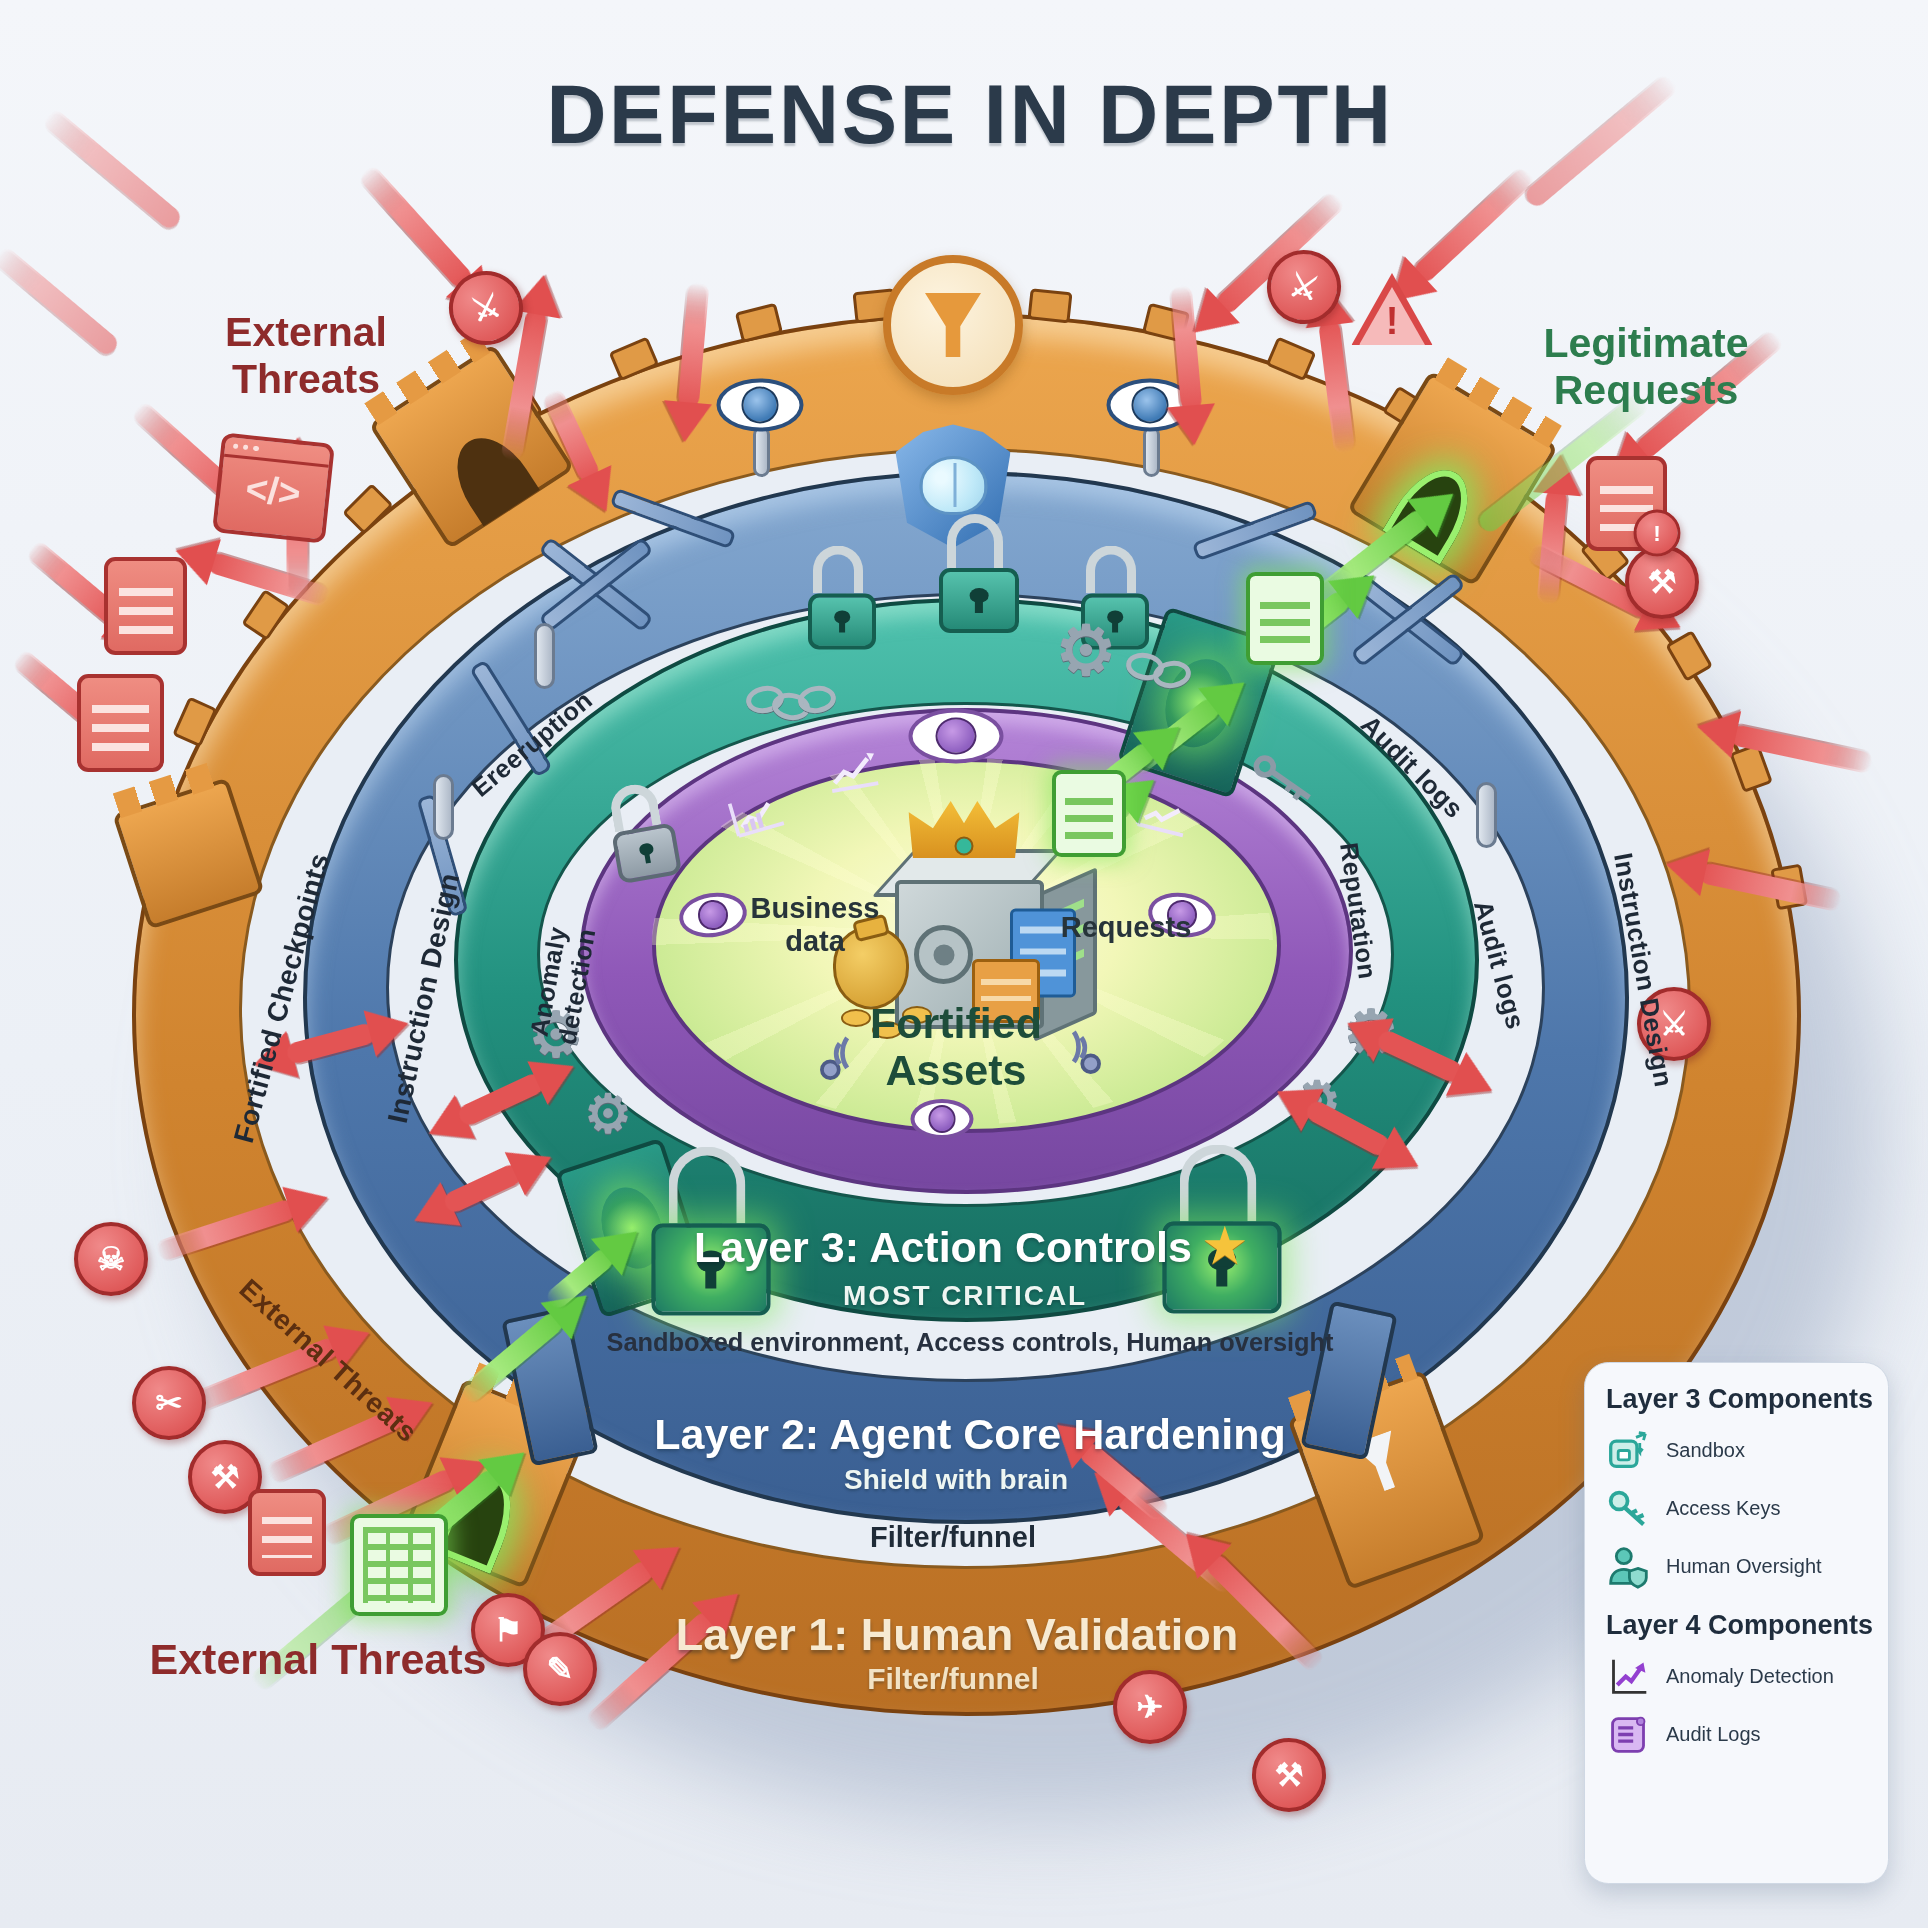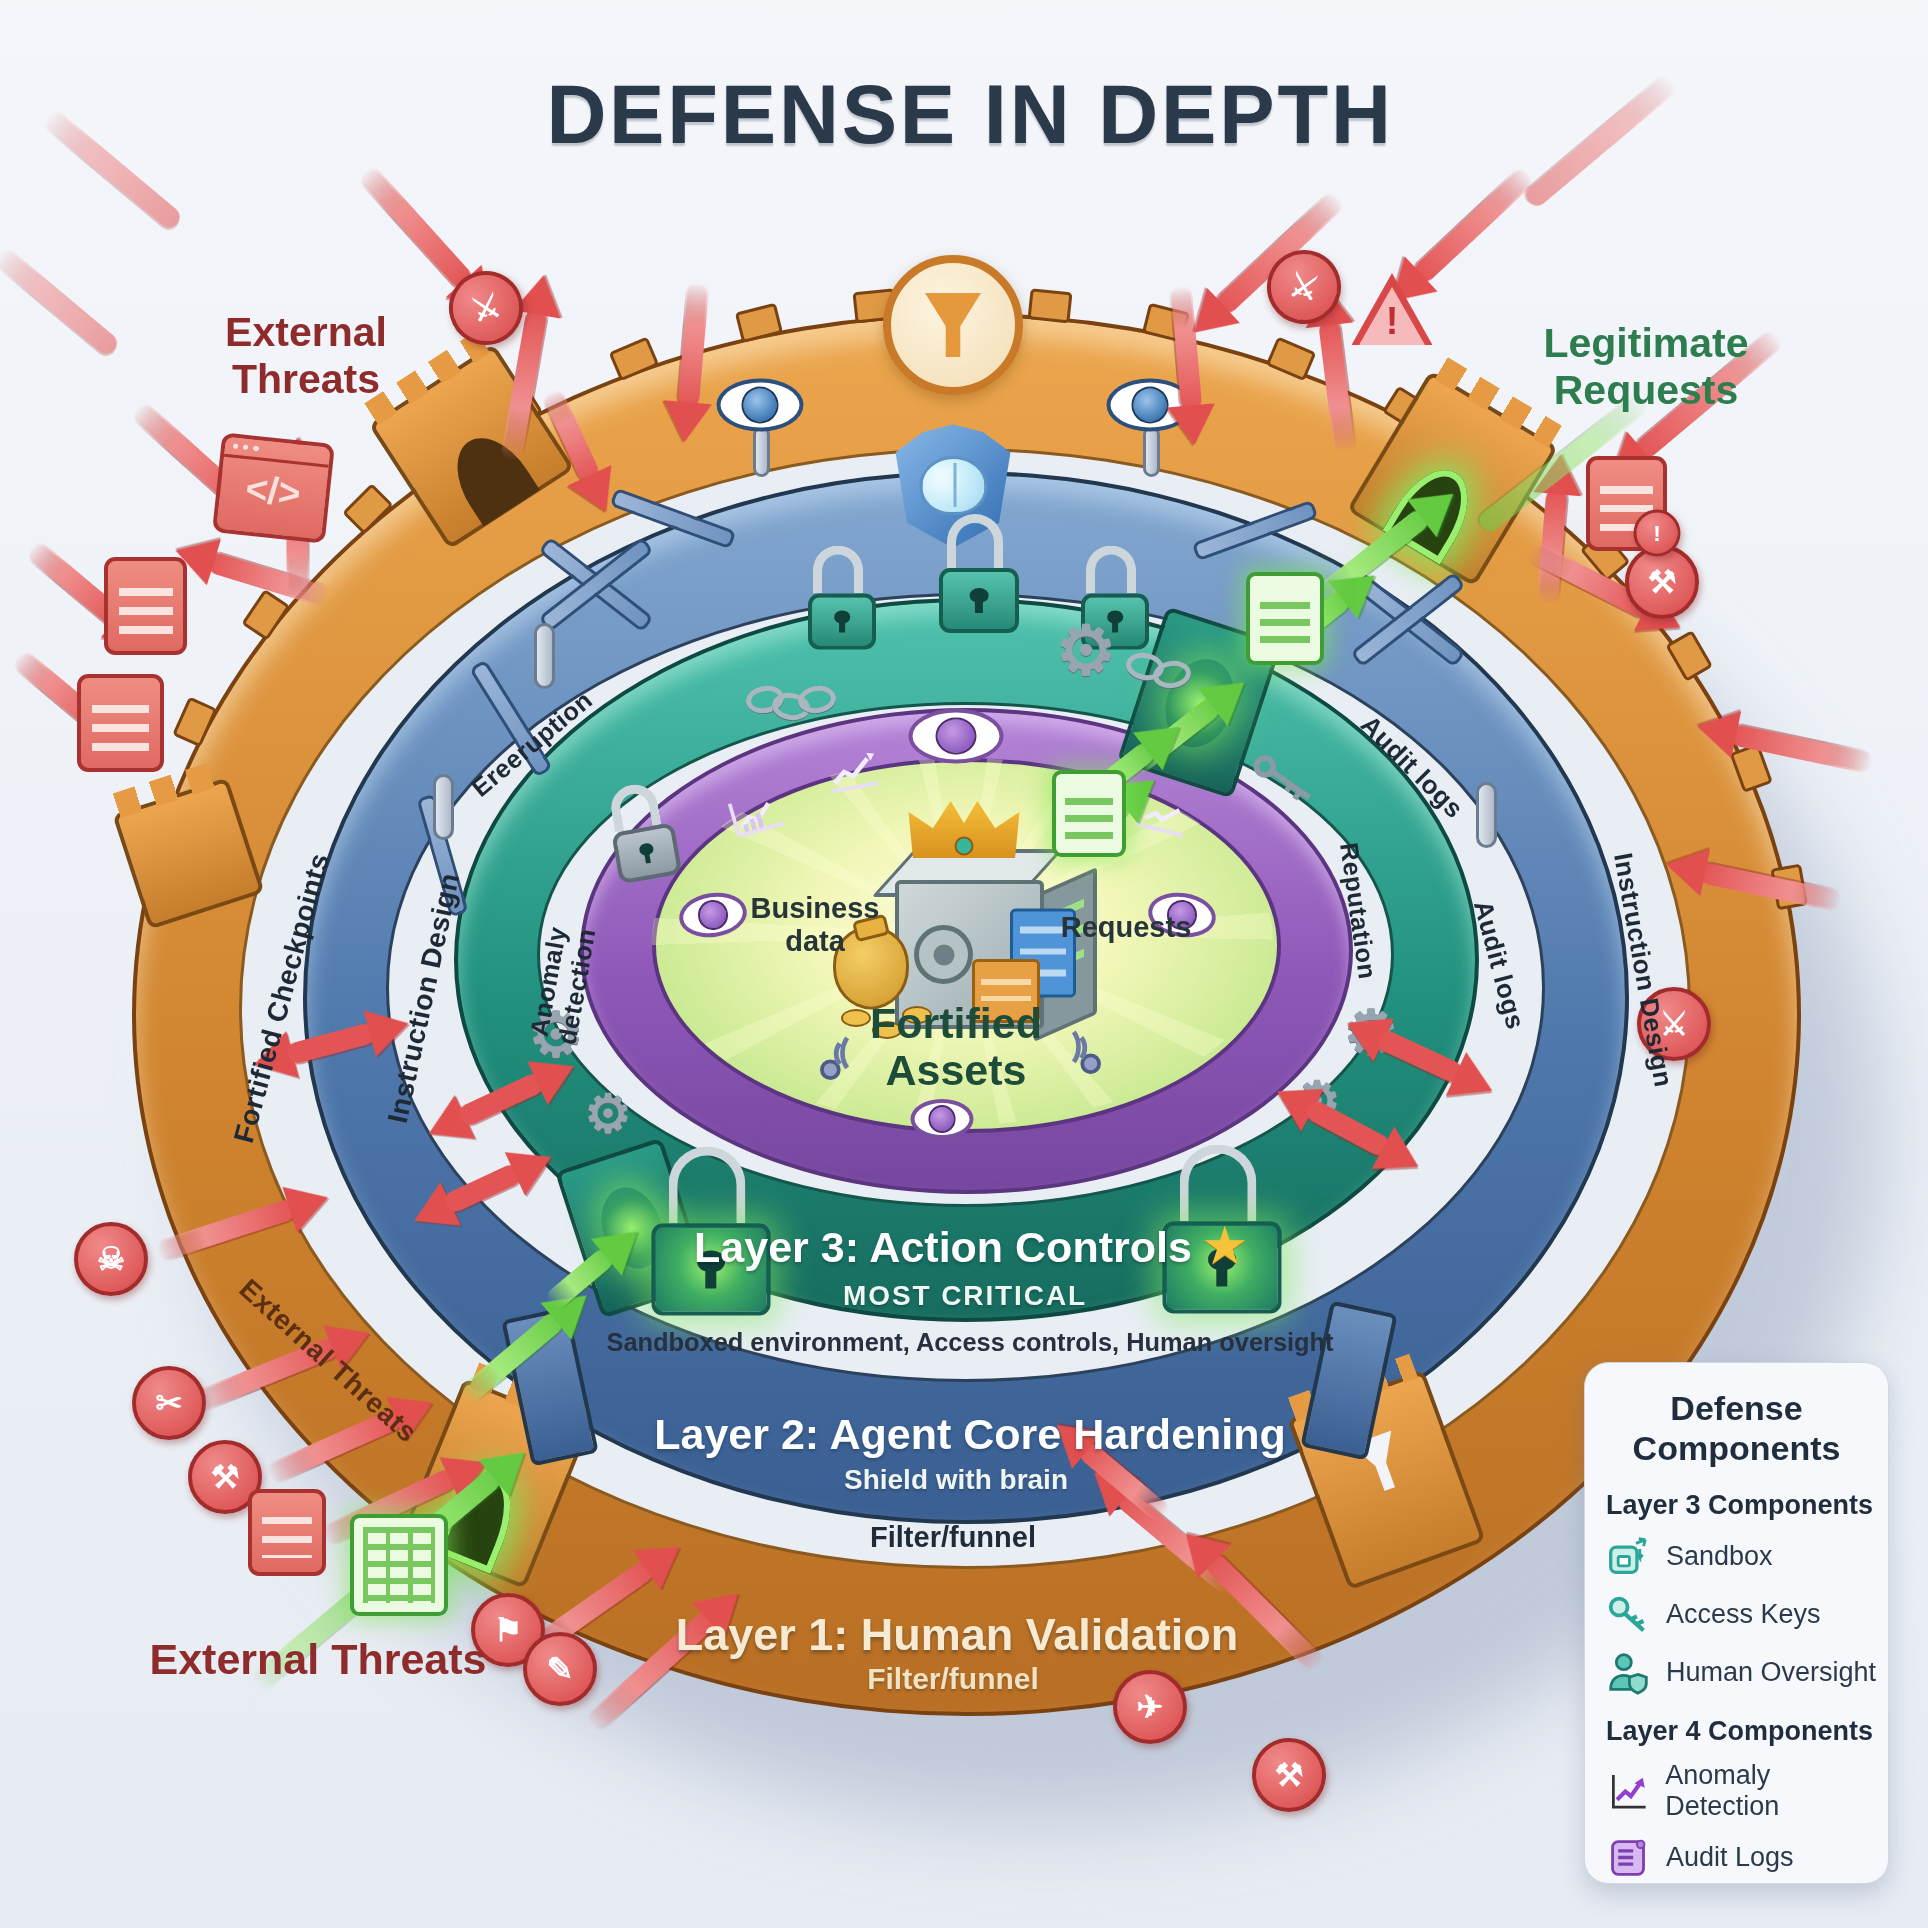--- a/index.html
+++ b/index.html
@@ -52,21 +52,21 @@
         background:repeating-linear-gradient(90deg,#e59a43 0 22.6px,rgba(0,0,0,0) 22.6px 38px);}
   .tower .arch{position:absolute;bottom:-2.8px;left:50%;transform:translateX(-50%);width:48%;height:56%;background:#4e3110;border-radius:50% 50% 0 0/70% 70% 0 0;}
   .tower .arch.glow{background:#27430f;box-shadow:0 0 32px 11.3px rgba(130,235,95,.8),inset 0 0 0 6.6px #9af06e;}
   .merlon{position:absolute;width:36px;height:25.4px;background:#e09a46;border:3.8px solid #7a4210;border-radius:4.7px;}
   .funnelshape{clip-path:polygon(0 0,100% 0,63% 52%,63% 100%,37% 100%,37% 52%);}
   .chainlink{position:absolute;width:28px;height:17px;border:5.6px solid #aab6c0;border-radius:50%;box-shadow:0 0.9px 0 #5d6b77;}
   .legend{position:absolute;background:#f6f8fc;border:1.9px solid #cfd8e4;border-radius:24.5px;box-shadow:0 9.4px 24.5px rgba(90,110,140,.28);}
   .legend h1{margin:24.5px 9.4px 5.6px;font-size:34px;color:#1f2d3d;text-align:center;line-height:1.2;}
   .legend h2{margin:21px 0 3.8px 21px;font-size:27px;color:#1f2d3d;}
   .lrow{display:flex;align-items:center;gap:15px;margin:13px 0 0 21px;}
-  .lrow span{font-size:27px;color:#2b3a4a;}
+  .lrow span{font-size:20px;color:#2b3a4a;}
 </style>
 </head>
 <body>
 
 <div class="stage">
 
   <div class="ring" style="left:179px;top:395px;width:1676px;height:1384px;background:rgba(125,145,175,.38);filter:blur(43px);transform:translate(26px,43px);"></div>
 
   <div class="ring" style="left:132px;top:313px;width:1661px;height:1395px;background:linear-gradient(180deg,#eca64e 0%,#d0842f 55%,#b96f24 100%);border:4.7px solid #7a4210;box-shadow:inset 0 19px 24.5px rgba(255,236,200,.55);"></div>
   <div class="ring" style="left:239px;top:448px;width:1446px;height:1115px;background:#e9eef5;border:3.8px solid #8a5a1e;"></div>
@@ -533,21 +533,20 @@
   <div class="abs side" style="left:424px;top:998px;transform:translate(-50%,-50%) rotate(-78deg);font-size:28px;">Instruction Design</div>
   <div class="abs side" style="left:532px;top:744px;transform:translate(-50%,-50%) rotate(-40deg);font-size:25.4px;">Ereeruption</div>
   <div class="abs side" style="left:563px;top:984px;transform:translate(-50%,-50%) rotate(-80deg);font-size:25.4px;width:122px;text-align:center;line-height:1.15;white-space:normal;">Anomaly detection</div>
   <div class="abs side" style="left:1412px;top:767px;transform:translate(-50%,-50%) rotate(45deg);font-size:26px;">Audit logs</div>
   <div class="abs side" style="left:1358px;top:911px;transform:translate(-50%,-50%) rotate(82deg);font-size:25.4px;">Reputation</div>
   <div class="abs side" style="left:1499px;top:965px;transform:translate(-50%,-50%) rotate(75deg);font-size:26px;">Audit logs</div>
   <div class="abs side" style="left:1643px;top:970px;transform:translate(-50%,-50%) rotate(80deg);font-size:26px;">Instruction Design</div>
   <div class="abs side" style="left:328px;top:1361px;transform:translate(-50%,-50%) rotate(42deg);font-size:28px;color:#5c2f10;">External Threats</div>
 
   <div class="legend" style="left:1584px;top:1362px;width:303px;height:520px;z-index:50;">
-    <h1>Defense Components</h1>
     <h2>Layer 3 Components</h2>
     <div class="lrow">
       <svg width="45" height="45" viewBox="0 0 48 48">
           <rect x="5" y="14" width="28" height="27" rx="6" fill="#cdeee9" stroke="#2ba79a" stroke-width="3.5"></rect>
           <rect x="13" y="24" width="12" height="10" rx="2" fill="#fff" stroke="#2ba79a" stroke-width="3"></rect>
           <path d="M32 10 l10 -4 M42 6 l-2 7 M42 6 l-7 -1" stroke="#2ba79a" stroke-width="3" fill="none"></path>
           <path d="M36 16 v10 l-3 -4 M36 26 l3 -4" stroke="#2ba79a" stroke-width="3" fill="none"></path>
         </svg>
       <span>Sandbox</span>
     </div>

